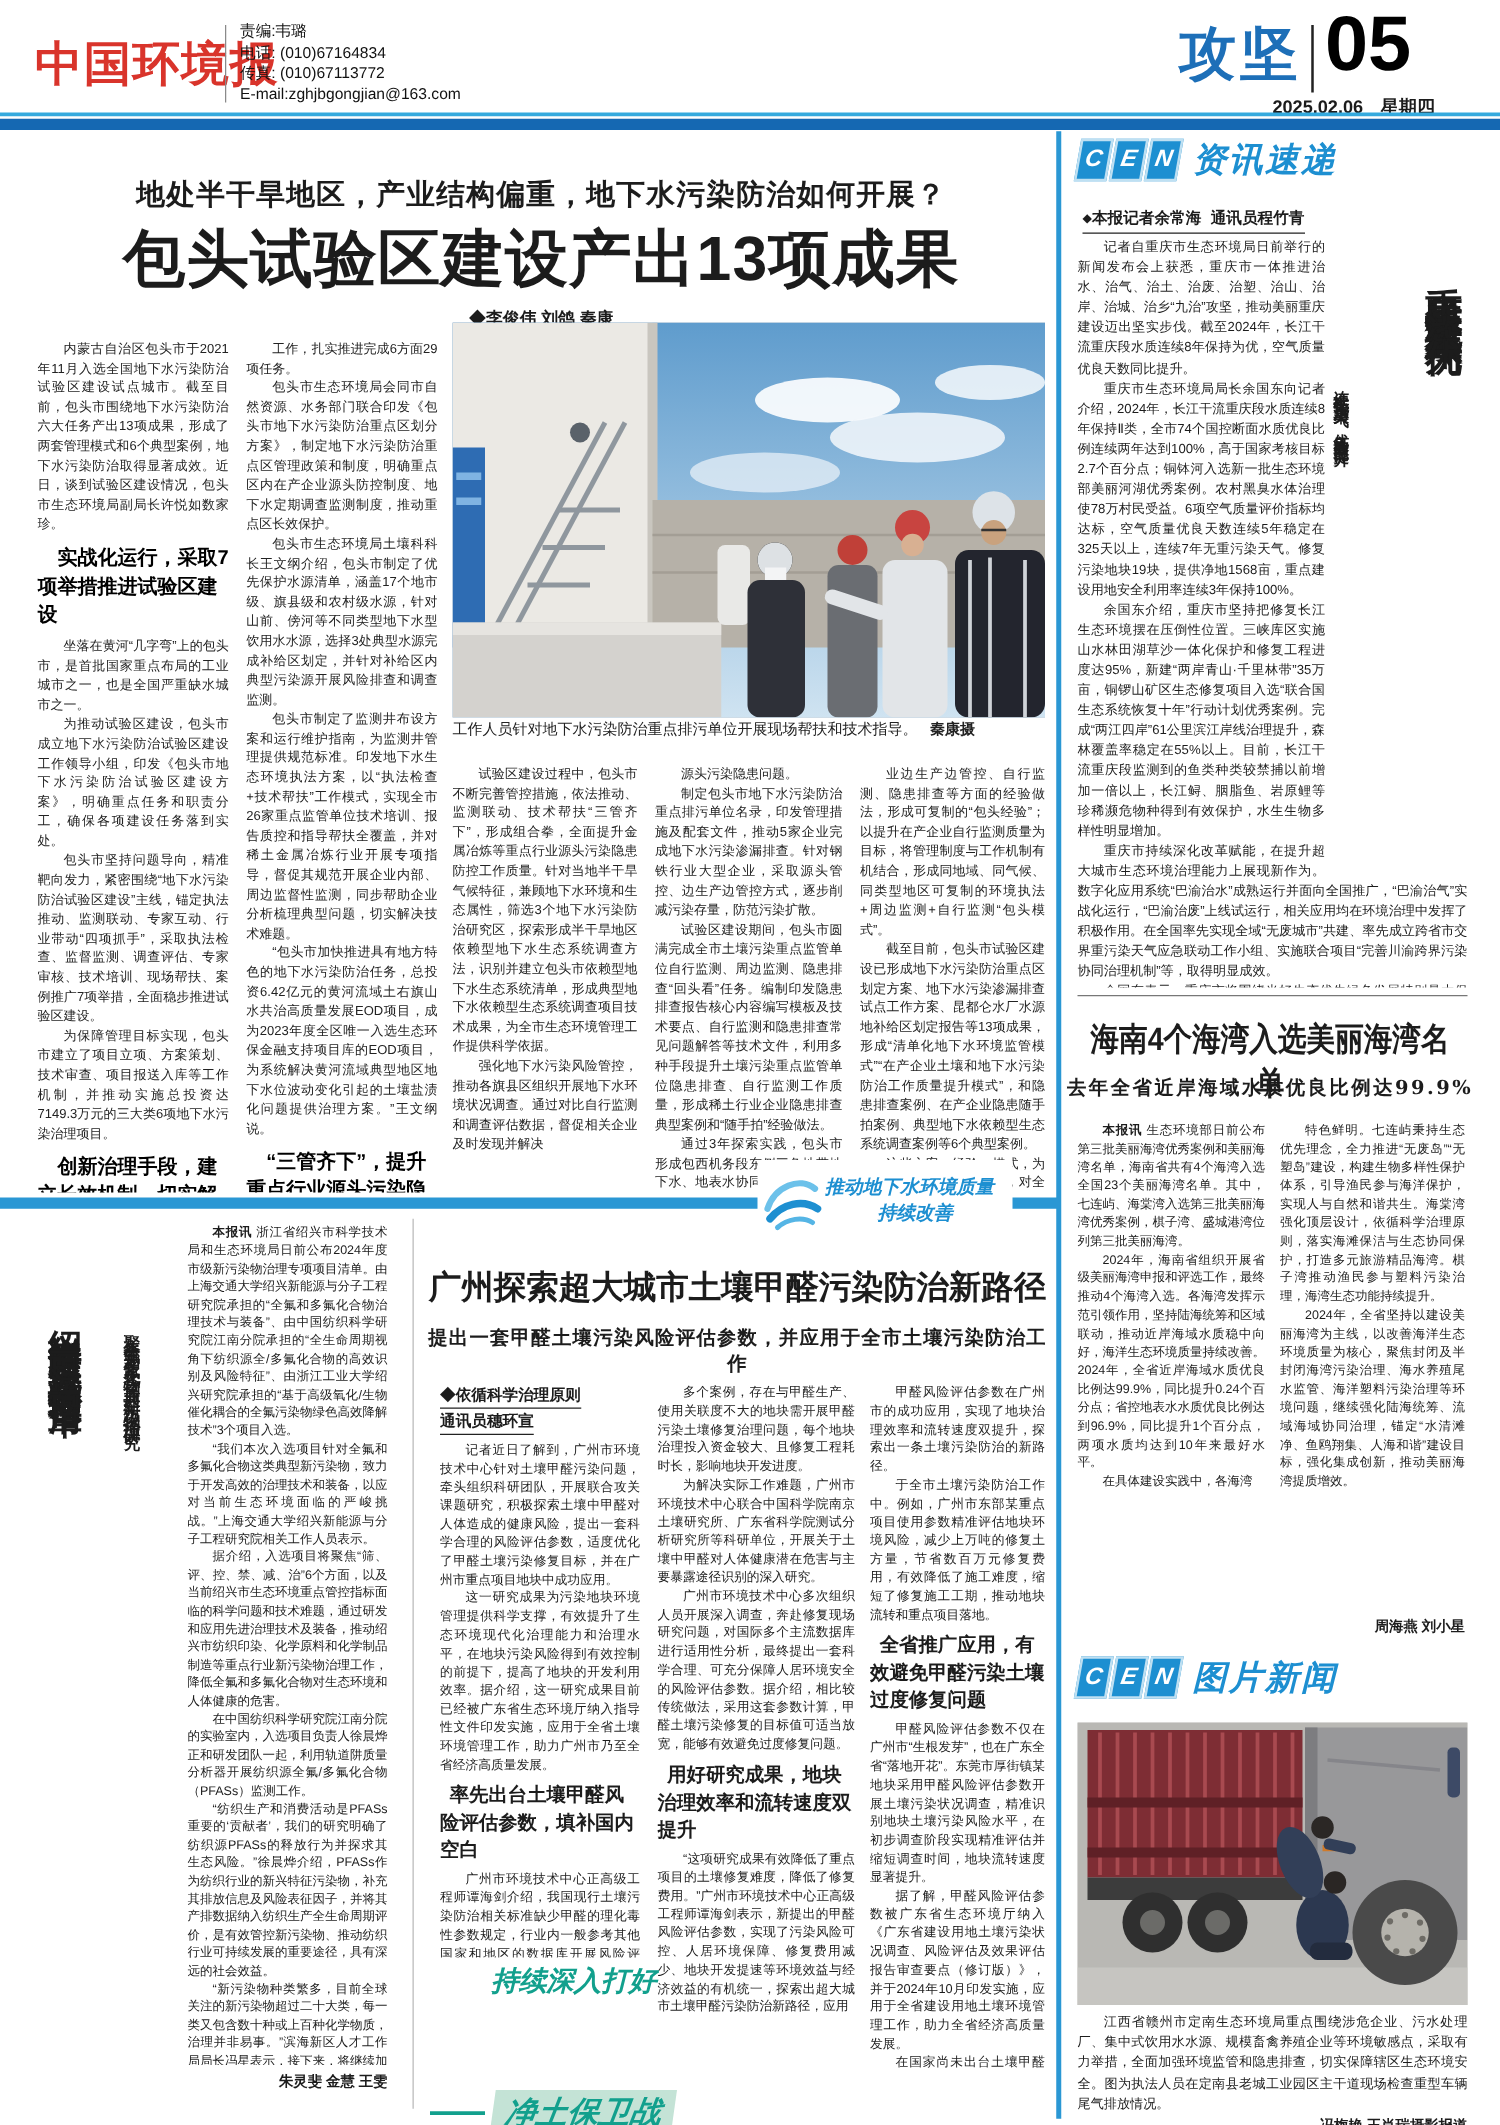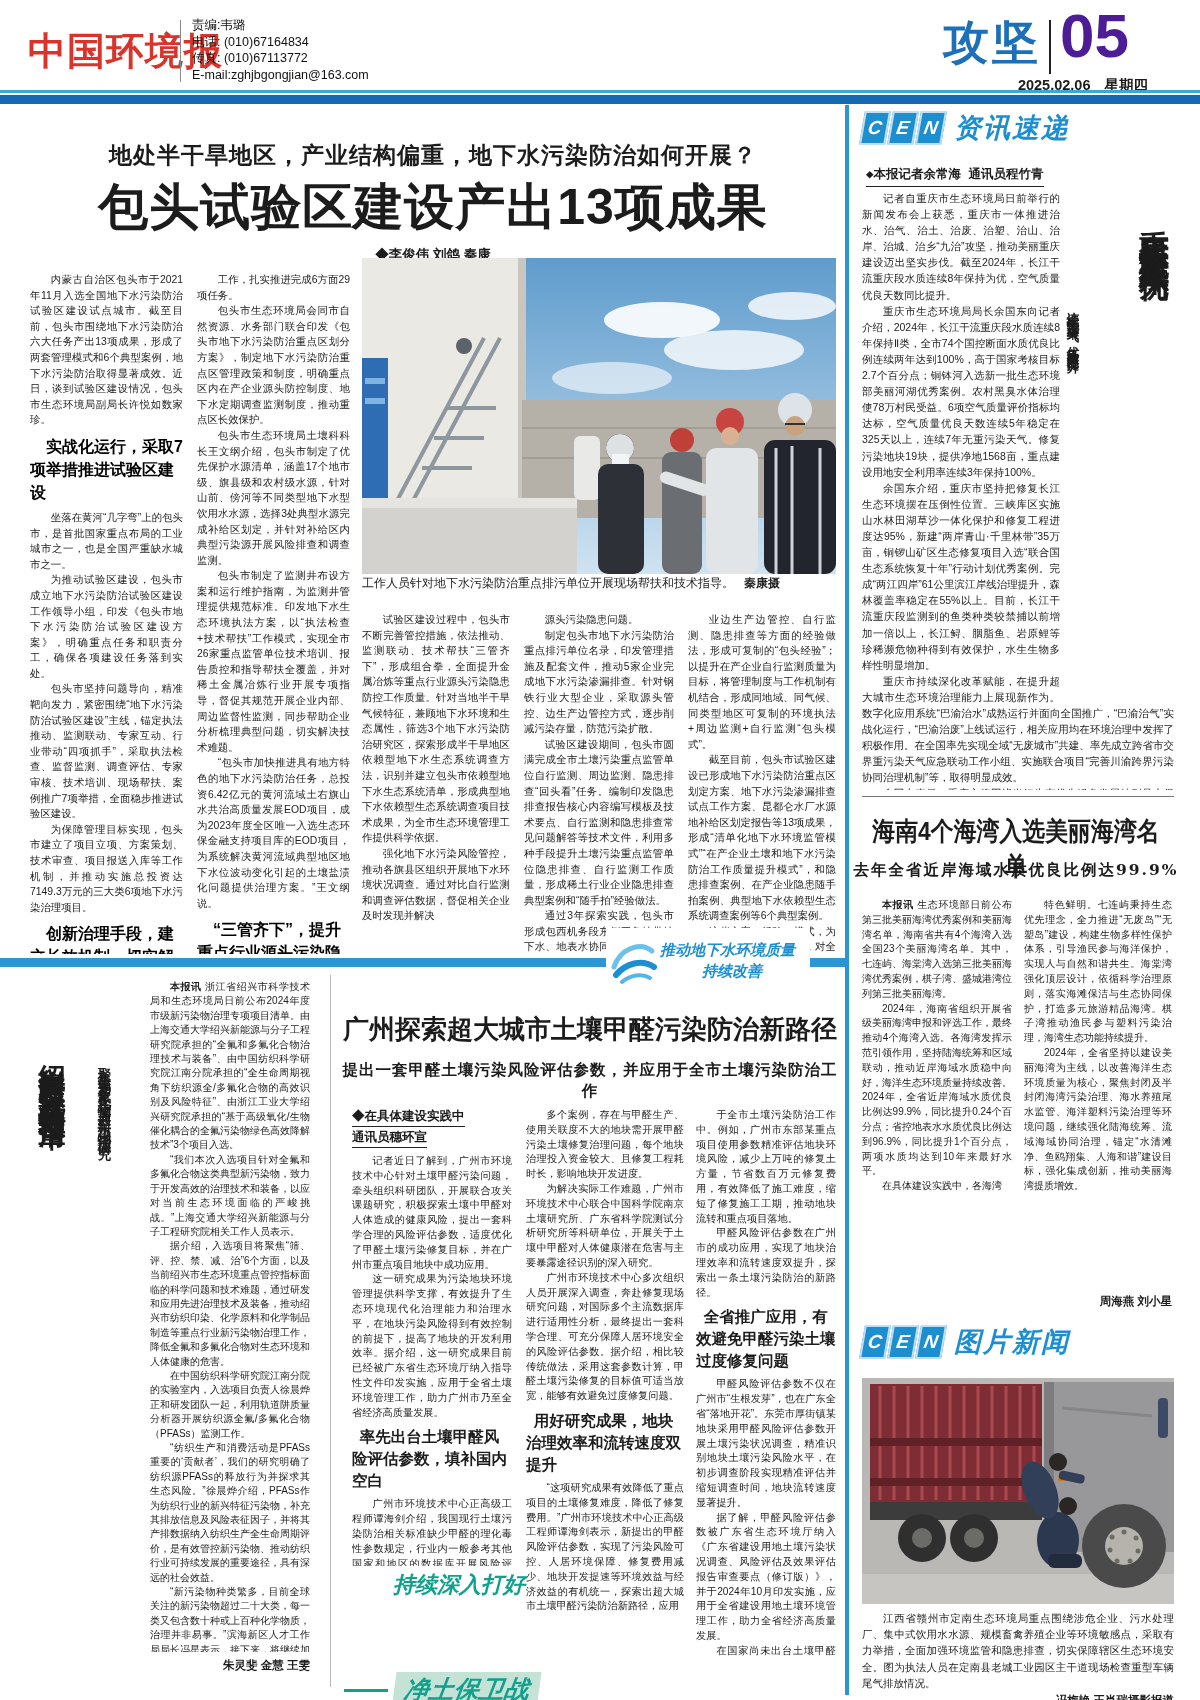--- a/index.html
+++ b/index.html
@@ -5,21 +5,21 @@
   html,body{margin:0;padding:0;background:#e9e9e9;}
   .page{position:relative;width:1200px;height:1700px;background:#ffffff;overflow:hidden;
         font-family:"Liberation Sans",sans-serif;color:#1c1c1c;margin:0 auto;}
   .abs{position:absolute;}
   
   .m-logo{left:28px;top:26px;font-size:38px;font-weight:900;color:#d9342b;letter-spacing:1px;}
   .m-div{left:180px;top:20px;width:1px;height:62px;background:#8a8a8a;}
   .m-contact{left:192px;top:17px;font-size:12.5px;font-weight:400;line-height:16.5px;color:#111;}
   .m-section{left:943px;top:12px;font-size:46px;font-weight:700;color:#1d6fb8;letter-spacing:3px;}
   .m-sep{left:1049px;top:20px;width:2px;height:54px;background:#222;}
-  .m-pageno{left:1060px;top:0px;font-size:62px;font-weight:900;color:#4c1d95;}
+  .m-pageno{left:1060px;top:0px;font-size:62px;font-weight:900;color:#000000;}
   .m-date{left:880px;top:76px;width:268px;text-align:right;font-size:14.5px;font-weight:700;}
   .m-date span{margin-left:14px;font-family:Liberation Mono, monospace;}
   .bar1{left:0;top:90px;width:1200px;height:3px;background:#35aade;}
   .bar2{left:0;top:95px;width:1200px;height:9px;background:#1568b2;}
   
   .bt-kicker{left:30px;top:140px;width:806px;text-align:center;font-size:23px;font-weight:700;letter-spacing:1px;}
   .bt-title{left:30px;top:174px;width:806px;text-align:center;font-size:50px;font-weight:900;letter-spacing:1px;}
   .bt-byline{left:30px;top:246px;width:806px;text-align:center;font-size:13.5px;font-weight:700;}
   .bt-col{top:272px;height:682px;overflow:hidden;}
   .bt-col p{margin:0;font-size:10.4px;line-height:15.6px;text-align:justify;text-indent:2em;color:#222;}
@@ -240,39 +240,39 @@
     <p>在中国纺织科学研究院江南分院的实验室内，入选项目负责人徐晨烨正和研发团队一起，利用轨道阱质量分析器开展纺织源全氟/多氟化合物（PFASs）监测工作。</p>
     <p>“纺织生产和消费活动是PFASs重要的‘贡献者’，我们的研究明确了纺织源PFASs的释放行为并探求其生态风险。”徐晨烨介绍，PFASs作为纺织行业的新兴特征污染物，补充其排放信息及风险表征因子，并将其产排数据纳入纺织生产全生命周期评价，是有效管控新污染物、推动纺织行业可持续发展的重要途径，具有深远的社会效益。</p>
     <p>“新污染物种类繁多，目前全球关注的新污染物超过二十大类，每一类又包含数十种或上百种化学物质，治理并非易事。”滨海新区人才工作局局长冯星表示，接下来，将继续加强对新污染物治理专项项目的管理、服务和监督，确保项目顺利实施并取得预期成果。同时，将加强与各研究院的合作与交流，共同推动新区新污染物治理工作不断迈上新台阶。</p>
   </div>
   <div class="abs sx-credit">朱灵斐 金慧 王雯</div>
   <div class="abs vrule1"></div>
 
   <div class="abs gz-title">广州探索超大城市土壤甲醛污染防治新路径</div>
   <div class="abs gz-sub">提出一套甲醛土壤污染风险评估参数，并应用于全市土壤污染防治工作</div>
   <div class="abs gz-byline">
-    <div><span>◆在具体建设实践中</span></div>
+    <div><span>◆依循科学治理原则</span></div>
     <div><span>通讯员穗环宣</span></div>
   </div>
   <div class="abs gz-col g1">
     <p>记者近日了解到，广州市环境技术中心针对土壤甲醛污染问题，牵头组织科研团队，开展联合攻关课题研究，积极探索土壤中甲醛对人体造成的健康风险，提出一套科学合理的风险评估参数，适度优化了甲醛土壤污染修复目标，并在广州市重点项目地块中成功应用。</p>
     <p>这一研究成果为污染地块环境管理提供科学支撑，有效提升了生态环境现代化治理能力和治理水平，在地块污染风险得到有效控制的前提下，提高了地块的开发利用效率。据介绍，这一研究成果目前已经被广东省生态环境厅纳入指导性文件印发实施，应用于全省土壤环境管理工作，助力广州市乃至全省经济高质量发展。</p>
     <h3>率先出台土壤甲醛风险评估参数，填补国内空白</h3>
     <p>广州市环境技术中心正高级工程师谭海剑介绍，我国现行土壤污染防治相关标准缺少甲醛的理化毒性参数规定，行业内一般参考其他国家和地区的数据库开展风险评估，导致污染地块土壤甲醛污染风险评估结果存在不确定性。近年来，广州市陆续出现</p>
   </div>
   <div class="abs gz-col g2">
     <p>多个案例，存在与甲醛生产、使用关联度不大的地块需开展甲醛污染土壤修复治理问题，每个地块治理投入资金较大、且修复工程耗时长，影响地块开发进度。</p>
     <p>为解决实际工作难题，广州市环境技术中心联合中国科学院南京土壤研究所、广东省科学院测试分析研究所等科研单位，开展关于土壤中甲醛对人体健康潜在危害与主要暴露途径识别的深入研究。</p>
     <p>广州市环境技术中心多次组织人员开展深入调查，奔赴修复现场研究问题，对国际多个主流数据库进行适用性分析，最终提出一套科学合理、可充分保障人居环境安全的风险评估参数。据介绍，相比较传统做法，采用这套参数计算，甲醛土壤污染修复的目标值可适当放宽，能够有效避免过度修复问题。</p>
     <h3>用好研究成果，地块治理效率和流转速度双提升</h3>
     <p>“这项研究成果有效降低了重点项目的土壤修复难度，降低了修复费用。”广州市环境技术中心正高级工程师谭海剑表示，新提出的甲醛风险评估参数，实现了污染风险可控、人居环境保障、修复费用减少、地块开发提速等环境效益与经济效益的有机统一，探索出超大城市土壤甲醛污染防治新路径，应用</p>
   </div>
   <div class="abs gz-col g3">
+    <p>甲醛风险评估参数在广州市的成功应用，实现了地块治理效率和流转速度双提升，探索出一条土壤污染防治的新路径。</p>
     <p>于全市土壤污染防治工作中。例如，广州市东部某重点项目使用参数精准评估地块环境风险，减少上万吨的修复土方量，节省数百万元修复费用，有效降低了施工难度，缩短了修复施工工期，推动地块流转和重点项目落地。</p>
-    <p>甲醛风险评估参数在广州市的成功应用，实现了地块治理效率和流转速度双提升，探索出一条土壤污染防治的新路径。</p>
     <h3>全省推广应用，有效避免甲醛污染土壤过度修复问题</h3>
     <p>甲醛风险评估参数不仅在广州市“生根发芽”，也在广东全省“落地开花”。东莞市厚街镇某地块采用甲醛风险评估参数开展土壤污染状况调查，精准识别地块土壤污染风险水平，在初步调查阶段实现精准评估并缩短调查时间，地块流转速度显著提升。</p>
     <p>据了解，甲醛风险评估参数被广东省生态环境厅纳入《广东省建设用地土壤污染状况调查、风险评估及效果评估报告审查要点（修订版）》，并于2024年10月印发实施，应用于全省建设用地土壤环境管理工作，助力全省经济高质量发展。</p>
     <p>在国家尚未出台土壤甲醛风险评估参数标准的情况下，广州市通过扎实的调查研究，科学识别地块土壤污染风险，有效解决了由于甲醛理化毒性参数缺失导致的风险评估不确定问题，为地块治理与修复加速地走出了新路子。</p>
   </div>
   <div class="abs slogan">
     <div class="s1">
         <span>持续深入打好</span>
         <i></i>
       </div>

